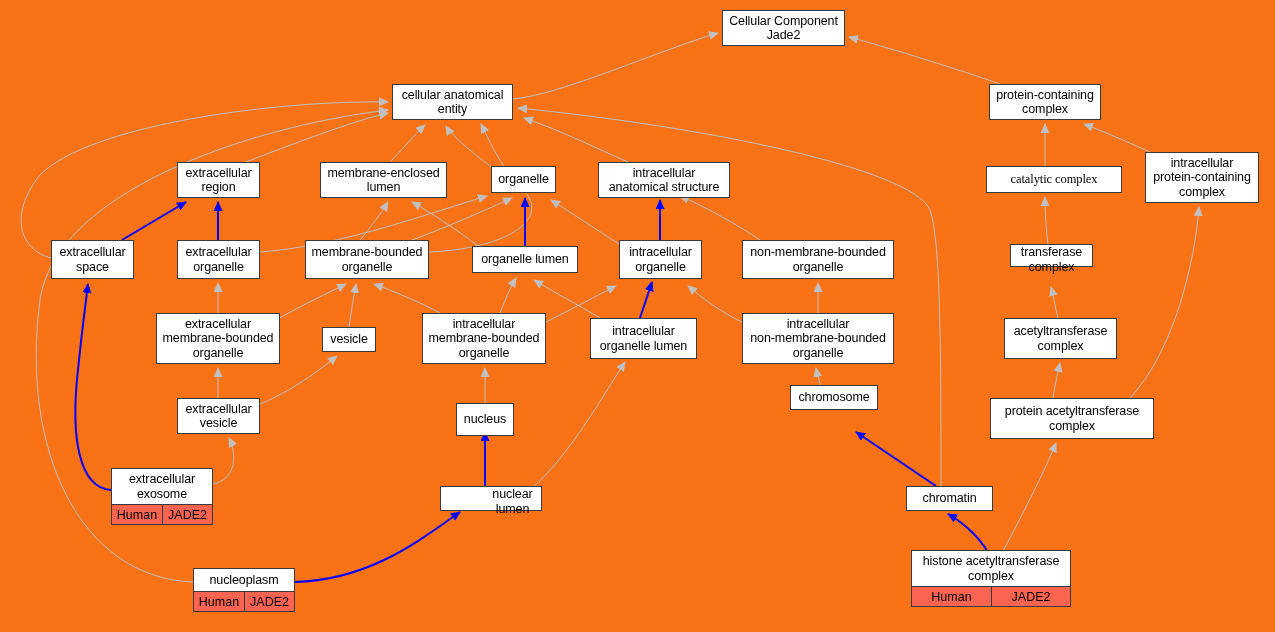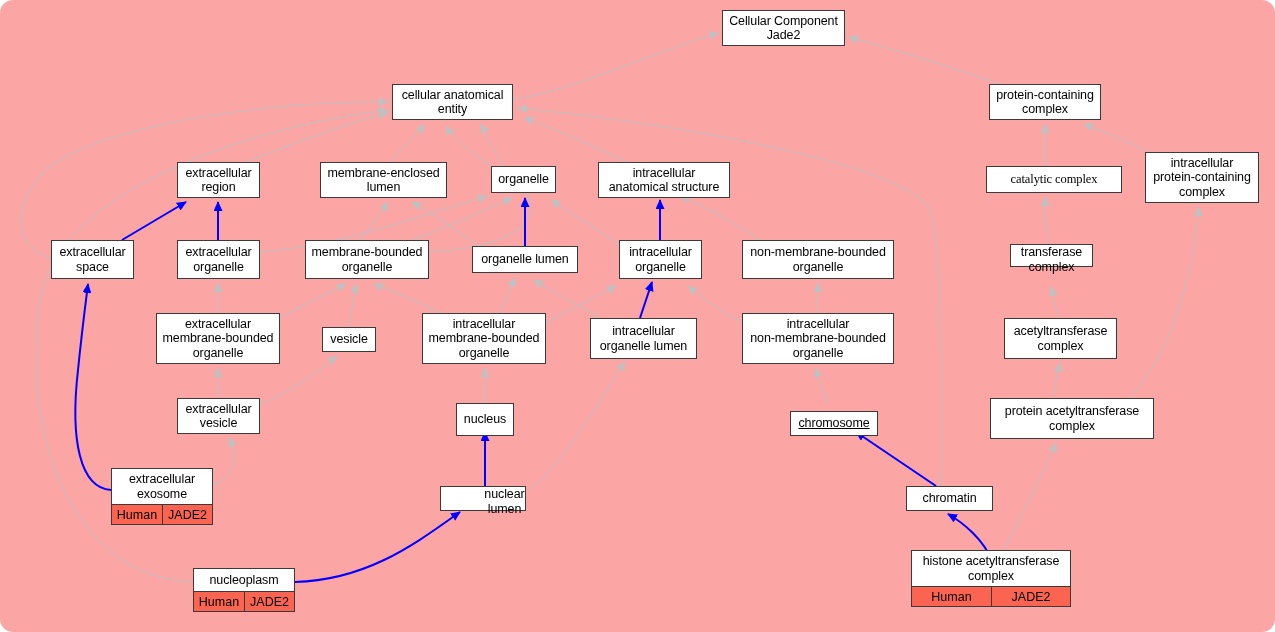--- a/index.html
+++ b/index.html
@@ -7,23 +7,22 @@
     padding: 0;
     background: #ffffff;
   }
   body {
     font-family: "Liberation Sans", sans-serif;
   }
   #canvas {
     position: relative;
     width: 1275px;
     height: 632px;
-    background: #fca5a5;
+    background: #f97316;
     overflow: hidden;
-    border-radius: 13px;
   }
   #edges {
     position: absolute;
     left: 0;
     top: 0;
     width: 1275px;
     height: 632px;
     pointer-events: none;
   }
   .node {
@@ -223,36 +222,36 @@
         <div class="node-label">acetyltransferase
 complex</div>
       </div>
       <div class="node" style="left: 177px; top: 398px; width: 83px; height: 36px;">
         <div class="node-label">extracellular
 vesicle</div>
       </div>
       <div class="node" style="left: 456px; top: 403px; width: 58px; height: 33px;">
         <div class="node-label">nucleus</div>
       </div>
-      <div class="node" style="left: 790px; top: 411px; width: 88px; height: 25px; text-decoration: underline;">
+      <div class="node" style="left: 790px; top: 385px; width: 88px; height: 25px;">
         <div class="node-label">chromosome</div>
       </div>
       <div class="node" style="left: 990px; top: 398px; width: 164px; height: 41px;">
         <div class="node-label">protein acetyltransferase
 complex</div>
       </div>
       <div class="node" style="left: 111px; top: 468px; width: 102px; height: 57px;">
         <div class="node-label">extracellular
 exosome</div>
         <div class="gene-row">
           <div class="gene-cell" style="background: rgb(250, 100, 80);">Human</div>
           <div class="gene-cell right" style="background: rgb(250, 100, 80);">JADE2</div>
         </div>
       </div>
-      <div class="node" style="left: 440px; top: 486px; width: 86px; height: 25px; padding-left: 43px;">
+      <div class="node" style="left: 440px; top: 486px; width: 102px; height: 25px; padding-left: 43px;">
         <div class="node-label">nuclear lumen</div>
       </div>
       <div class="node" style="left: 906px; top: 486px; width: 87px; height: 25px;">
         <div class="node-label">chromatin</div>
       </div>
       <div class="node" style="left: 193px; top: 568px; width: 102px; height: 44px;">
         <div class="node-label">nucleoplasm</div>
         <div class="gene-row">
           <div class="gene-cell" style="background: rgb(250, 100, 80);">Human</div>
           <div class="gene-cell right" style="background: rgb(250, 100, 80);">JADE2</div>

